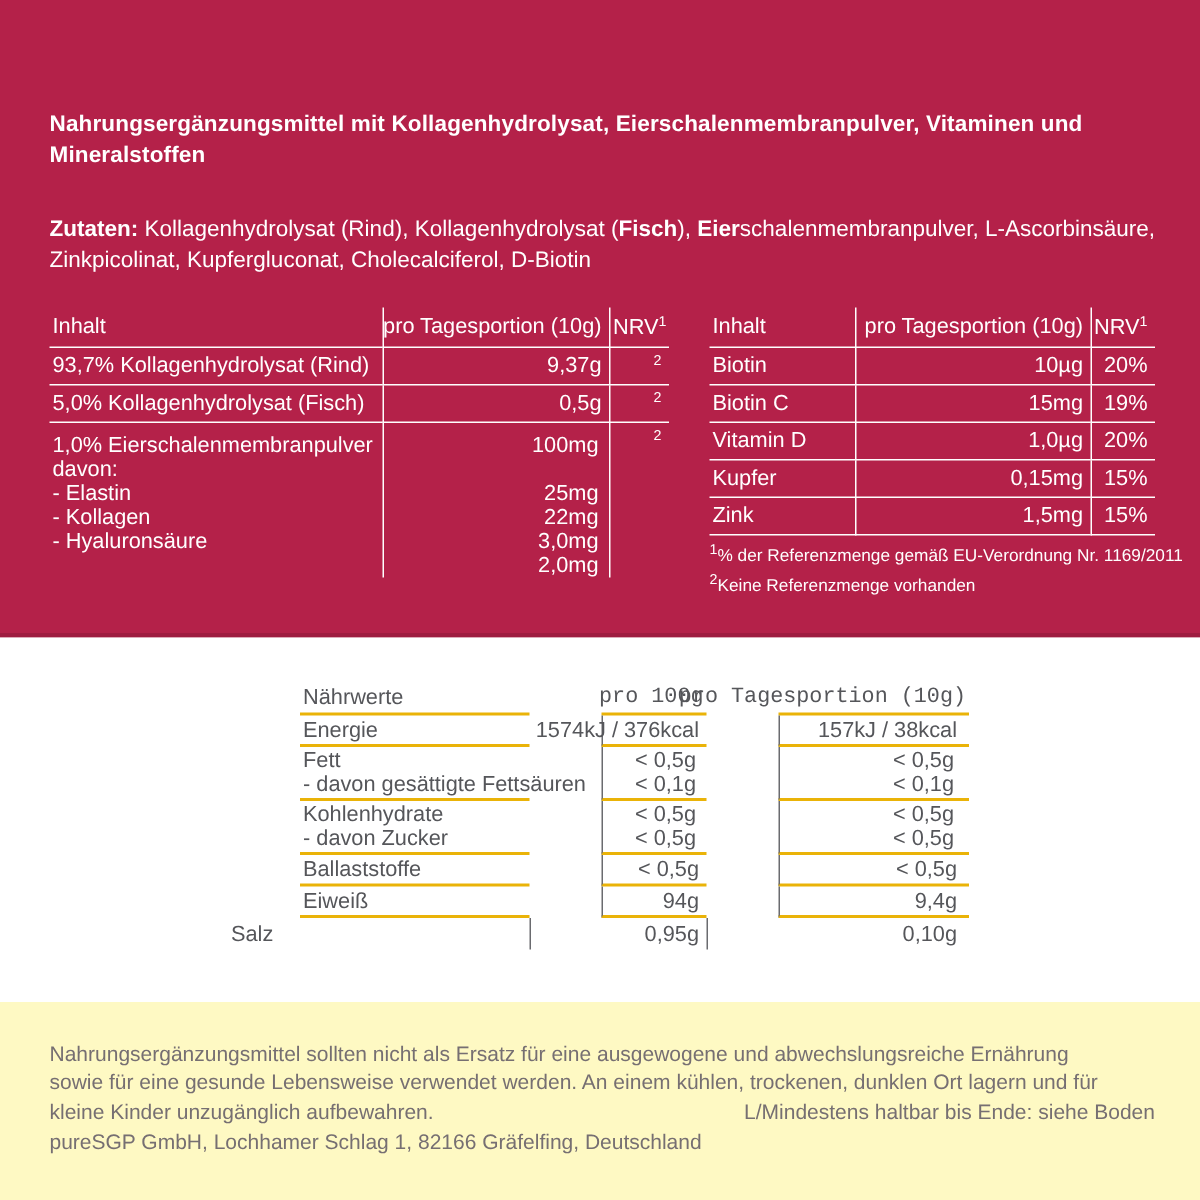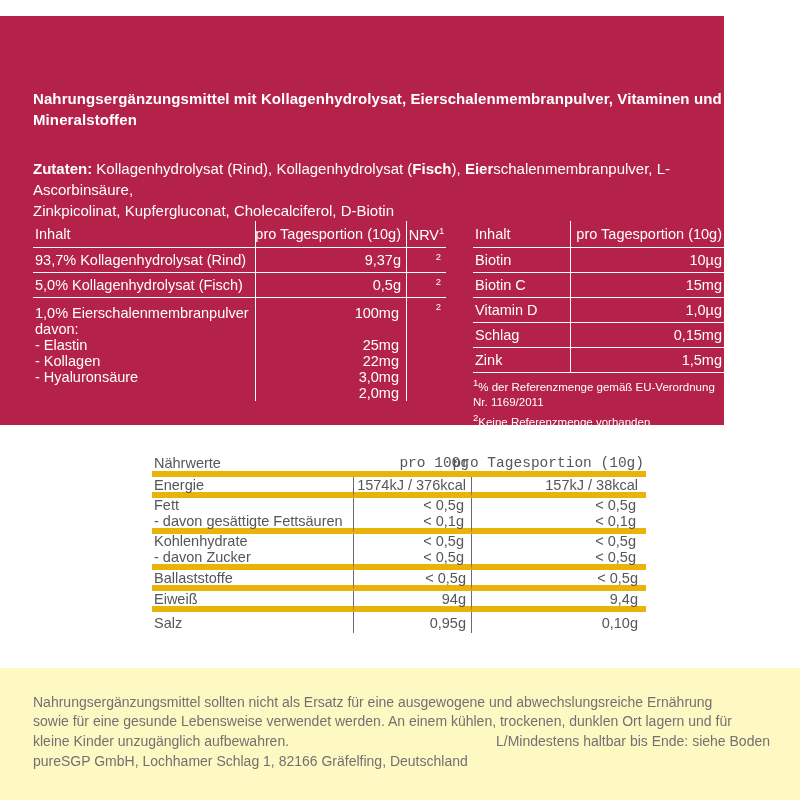--- a/index.html
+++ b/index.html
@@ -1,21 +1,21 @@
 <!DOCTYPE html>
 <html><head>
 <meta charset="utf-8">
 <style>
   * { margin:0; padding:0; box-sizing:border-box; }
   html,body { width:800px; height:800px; }
   body { font-family:"Liberation Sans", sans-serif; }
   .label { position:relative; width:800px; height:800px; background:#fff; overflow:hidden; }
 
   
-  .top-section { position:absolute; left:0; top:16px; width:724px; height:425px;
+  .top-section { position:absolute; left:0; top:0; width:800px; height:425px;
                  background:#B42149; border-bottom:3px solid #9E1C40; color:#fff; }
   .product-title { position:absolute; left:33px; top:72px; font-size:15px; font-weight:bold;
                    line-height:21px; letter-spacing:.1px; }
   .ingredients { position:absolute; left:33px; top:142px; font-size:15px; line-height:21px; }
   .ingredients b { font-weight:bold; }
 
   .ltable { position:absolute; left:33px; top:205px; width:413px; display:grid;
             grid-template-columns:222px 151px 40px; font-size:14.5px; }
   .rtable { position:absolute; left:473px; top:205px; width:297px; display:grid;
             grid-template-columns:97px 157px 43px; font-size:14.5px; }
@@ -36,21 +36,21 @@
 
   
   .middle-section { position:absolute; left:0; top:425px; width:800px; height:243px; background:#fff; }
   .ntable { position:absolute; left:152px; top:30px; width:494px; display:grid;
             grid-template-columns:201px 118px 175px; font-size:14.5px; color:#55565A; }
   .ncell { display:flex; align-items:center; white-space:nowrap; padding:0 2px; }
   .nhead { height:22px; }
   .nrow1 { height:21px; }
   .nrow2 { height:36px; }
   .nvline { border-left:1px solid #6A6B6F; }
-  .nhline { border-bottom:6px solid #eab308; }
+  .nhline { border-bottom:2px solid #eab308;margin-left:48px; }
   .nright { justify-content:flex-end; padding-right:5px; }
   .nright3 { justify-content:flex-end; padding-right:8px; }
   .nh { justify-content:flex-end; padding-right:2px;font-family:Liberation Mono, monospace; }
   .stack { display:flex; flex-direction:column; justify-content:center; align-items:stretch; line-height:16px; }
   .stack div { white-space:nowrap; }
   .stack.num div { text-align:right; }
   .stack.num2 div { padding-right:5px; }
   .stack.num3 div { padding-right:8px; }
 
   
@@ -128,21 +128,21 @@
       <div class="cell row25 hline vline right">20%</div>
 
       <div class="cell row25 hline">Biotin C</div>
       <div class="cell row25 hline vline right">15mg</div>
       <div class="cell row25 hline vline right">19%</div>
 
       <div class="cell row25 hline">Vitamin D</div>
       <div class="cell row25 hline vline right">1,0µg</div>
       <div class="cell row25 hline vline right">20%</div>
 
-      <div class="cell row25 hline">Schlag</div>
+      <div class="cell row25 hline">Kupfer</div>
       <div class="cell row25 hline vline right">0,15mg</div>
       <div class="cell row25 hline vline right">15%</div>
 
       <div class="cell row25 hline">Zink</div>
       <div class="cell row25 hline vline right">1,5mg</div>
       <div class="cell row25 hline vline right">15%</div>
     </div>
 
     <div class="footnotes">
       <div><sup>1</sup><span>% der Referenzmenge gemäß EU-Verordnung Nr. 1169/2011</span></div>

